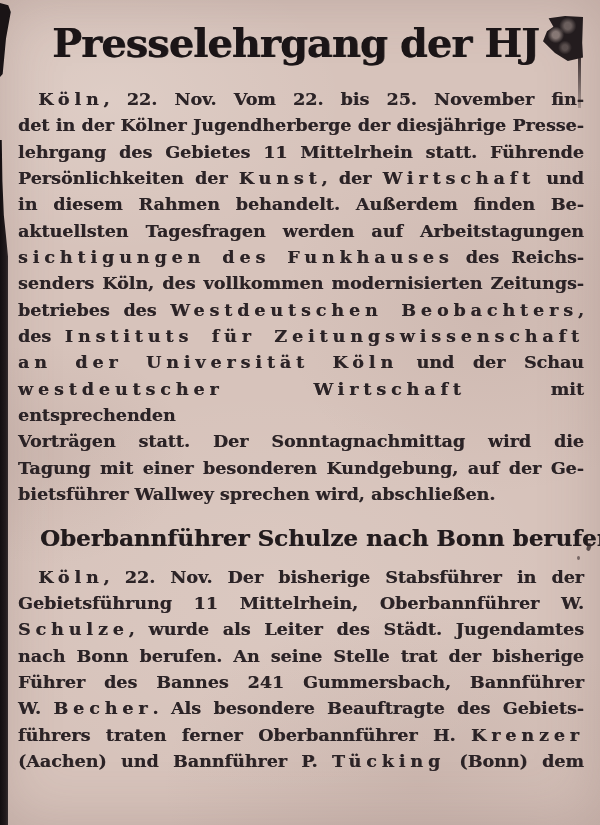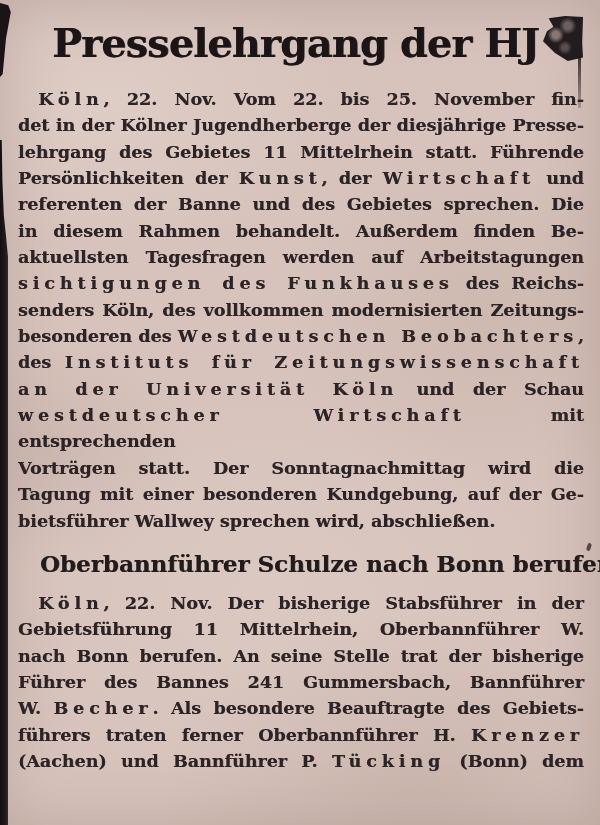--- a/index.html
+++ b/index.html
@@ -124,39 +124,39 @@
   <div class="ink-speck-a"></div>
   <div class="ink-speck-b"></div>
 
   <h1 class="headline">Presselehrgang der HJ</h1>
 
   <div class="article">
       <div class="line first"><span class="sperr">Köln</span><span class="run">, 22. Nov. Vom 22. bis 25. November fin-</span></div>
       <div class="line"><span class="run">det in der Kölner Jugendherberge der diesjährige Presse-</span></div>
       <div class="line"><span class="run">lehrgang des Gebietes 11 Mittelrhein statt. Führende</span></div>
       <div class="line"><span class="run">Persönlichkeiten der </span><span class="sperr">Kunst</span><span class="run">, der </span><span class="sperr">Wirtschaft</span><span class="run"> und</span></div>
-      <div class="line"><span class="run">referenten der Banne und des Gebietes sprechen. Die</span></div>
       <div class="line"><span class="run">in diesem Rahmen behandelt. Außerdem finden Be-</span></div>
       <div class="line"><span class="run">aktuellsten Tagesfragen werden auf Arbeitstagungen</span></div>
       <div class="line"><span class="sperr">sichtigungen des Funkhauses</span><span class="run"> des Reichs-</span></div>
       <div class="line"><span class="run">senders Köln, des vollkommen modernisierten Zeitungs-</span></div>
-      <div class="line"><span class="run">besonderen des </span><span class="sperr">Westdeutschen Beobachters</span><span class="run">,</span></div>
+      <div class="line"><span class="run">betriebes des </span><span class="sperr">Westdeutschen Beobachters</span><span class="run">,</span></div>
       <div class="line"><span class="run">des </span><span class="sperr">Instituts für Zeitungswissenschaft</span></div>
       <div class="line"><span class="sperr">an der Universität Köln</span><span class="run"> und der Schau</span></div>
       <div class="line"><span class="sperr">westdeutscher Wirtschaft</span><span class="run"> mit entsprechenden</span></div>
       <div class="line"><span class="run">Vorträgen statt. Der Sonntagnachmittag wird die</span></div>
       <div class="line"><span class="run">Tagung mit einer besonderen Kundgebung, auf der Ge-</span></div>
       <div class="line last"><span class="run">bietsführer Wallwey sprechen wird, abschließen.</span></div>
     </div>
 
   <h2 class="subhead">Oberbannführer Schulze nach Bonn berufen</h2>
 
   <div class="article second">
       <div class="line first"><span class="sperr">Köln</span><span class="run">, 22. Nov. Der bisherige Stabsführer in der</span></div>
       <div class="line"><span class="run">Gebietsführung 11 Mittelrhein, Oberbannführer W.</span></div>
+      <div class="line"><span class="sperr">Schulze</span><span class="run">, wurde als Leiter des Städt. Jugendamtes</span></div>
       <div class="line"><span class="run">nach Bonn berufen. An seine Stelle trat der bisherige</span></div>
       <div class="line"><span class="run">Führer des Bannes 241 Gummersbach, Bannführer</span></div>
       <div class="line"><span class="run">W. </span><span class="sperr">Becher</span><span class="run">. Als besondere Beauftragte des Gebiets-</span></div>
       <div class="line"><span class="run">führers traten ferner Oberbannführer H. </span><span class="sperr">Krenzer</span></div>
       <div class="line"><span class="run">(Aachen) und Bannführer P. </span><span class="sperr">Tücking</span><span class="run"> (Bonn) dem</span></div>
       <div class="line last"></div>
     </div>
 
 </div>
 

